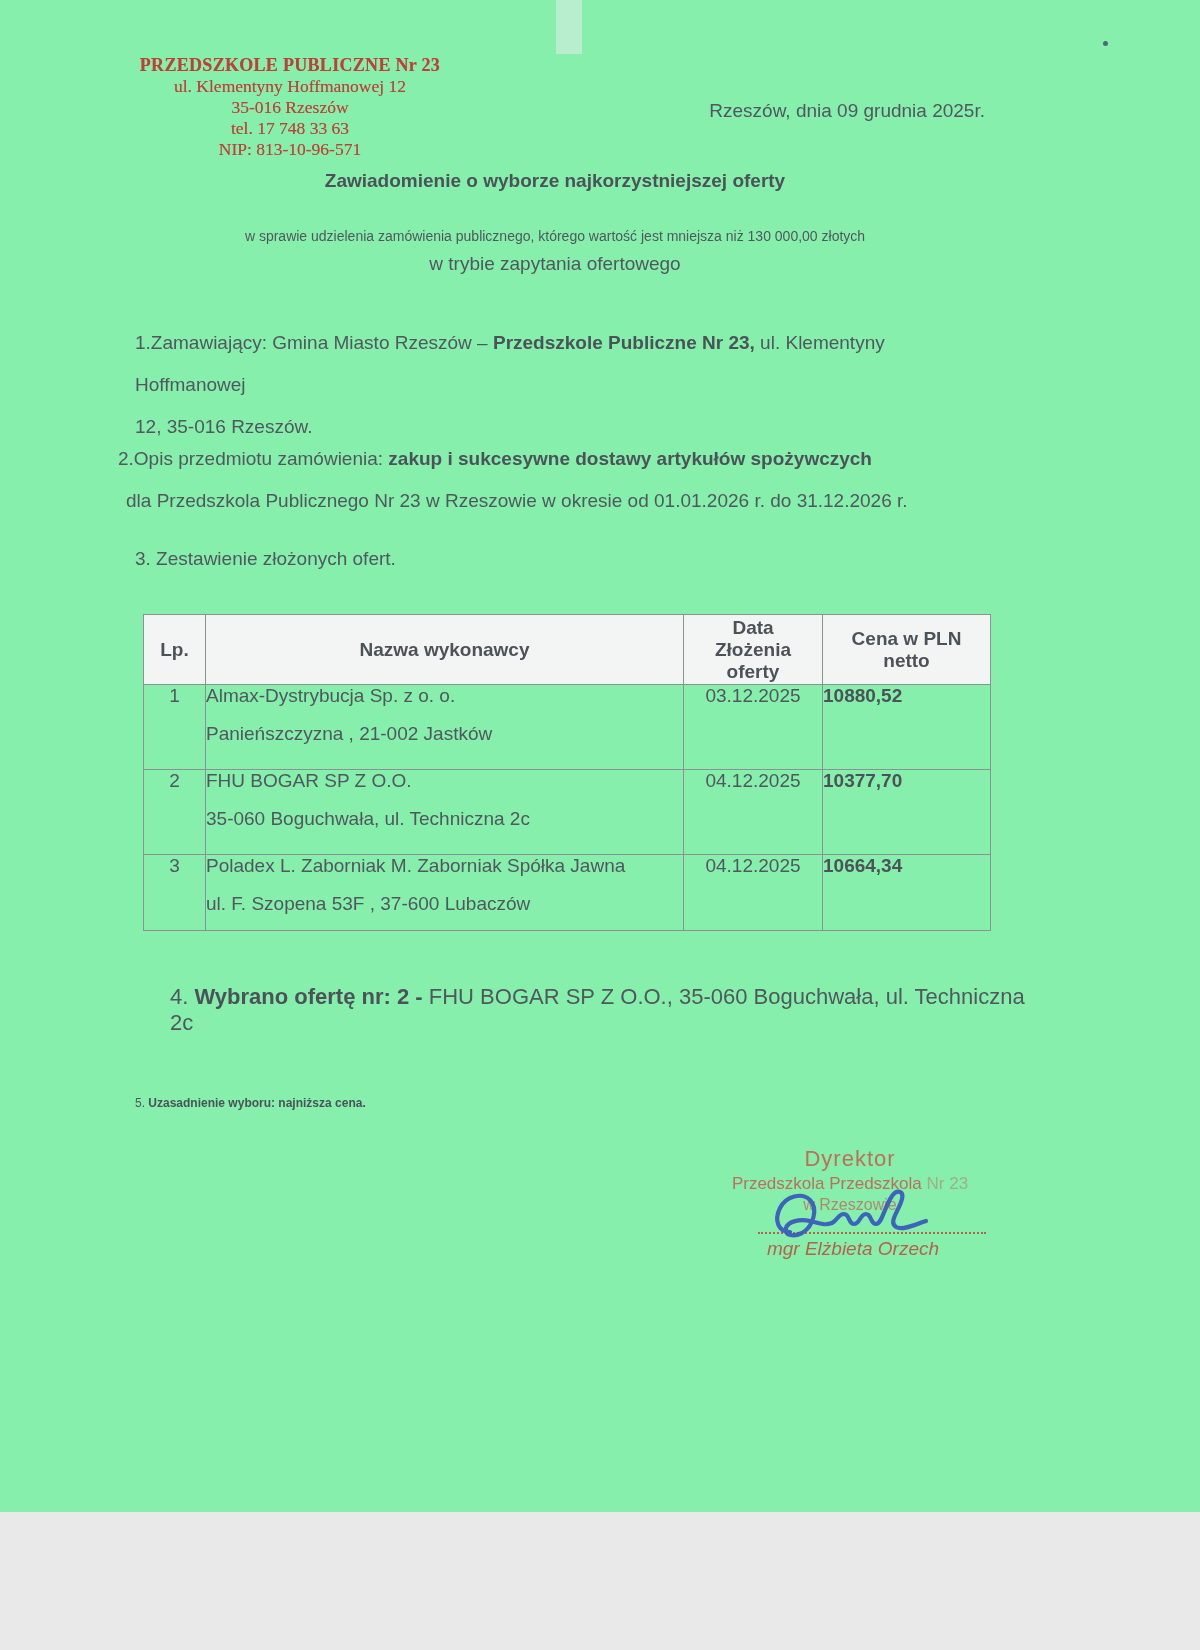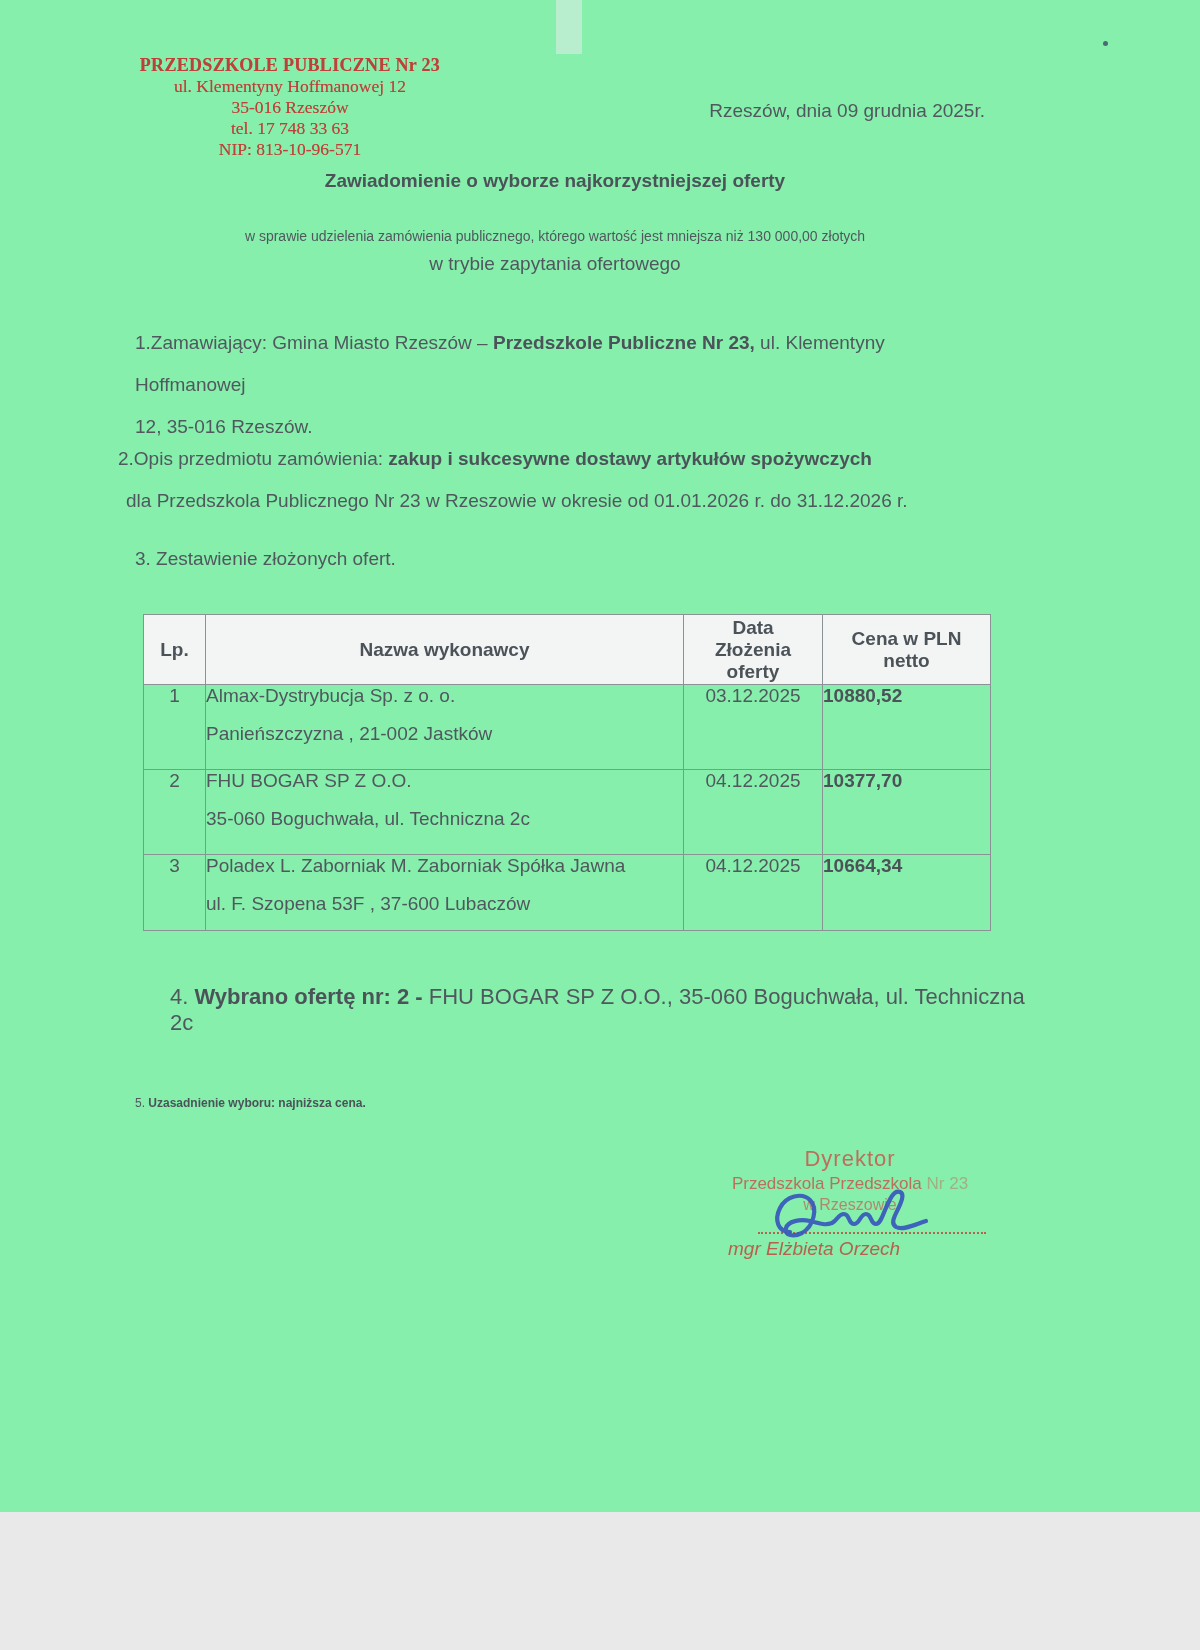--- a/index.html
+++ b/index.html
@@ -68,21 +68,21 @@
   
   .s4{top:984px;left:135px;width:880px;font-size:22px;margin-left:35px;}
   .s5{top:1096px;left:135px;width:700px;font-size:12px;}
   
   .sig-stamp{left:700px;top:1146px;width:300px;text-align:center;color:rgba(197,88,78,.85);}
   .sig-stamp .d1{font-size:22px;letter-spacing:1px;}
   .sig-stamp .d2{font-size:17px;margin-top:2px;}
   .sig-stamp .d2 .faint{opacity:.5;}
   .sig-stamp .d3{font-size:16px;margin-top:2px;opacity:.8;}
   .sig-dots{left:758px;top:1212px;width:228px;height:20px;border-bottom:2px dotted rgba(191,64,56,.8);}
-  .sig-name{left:728px;top:1238px;width:250px;font-size:19px;font-style:italic;color:rgba(191,70,60,.85);}
+  .sig-name{left:728px;top:1238px;width:250px;text-align:center;font-size:19px;font-style:italic;color:rgba(191,70,60,.85);}
   .sig-scribble{left:770px;top:1186px;width:180px;height:58px;}
 </style>
 </head>
 <body>
 
 <div class="page">
 
   <div class="abs scan-strip"></div>
   <div class="abs scan-speck"></div>
 

